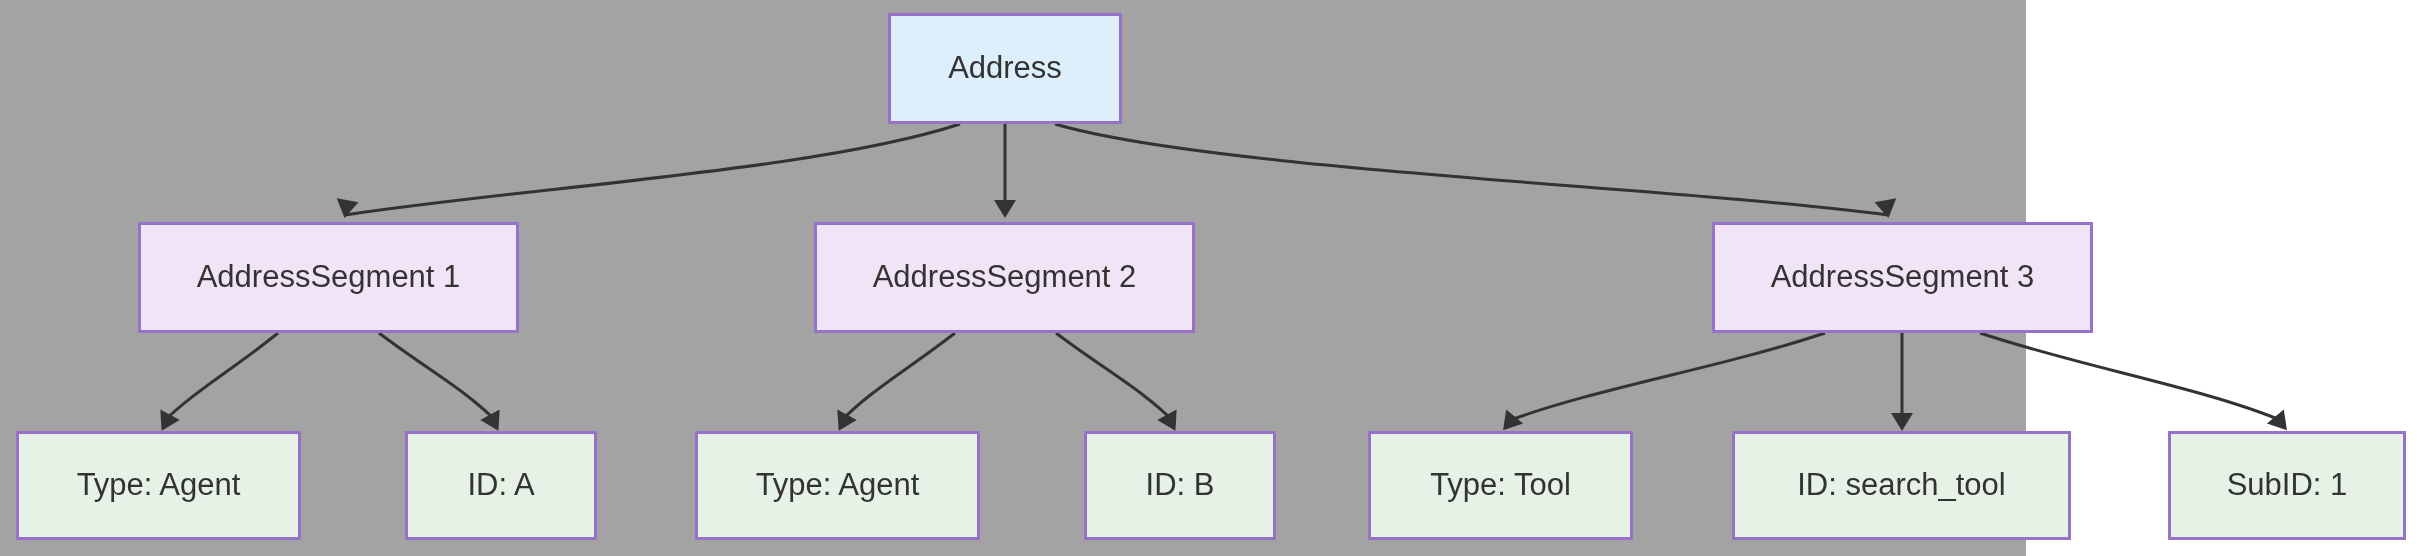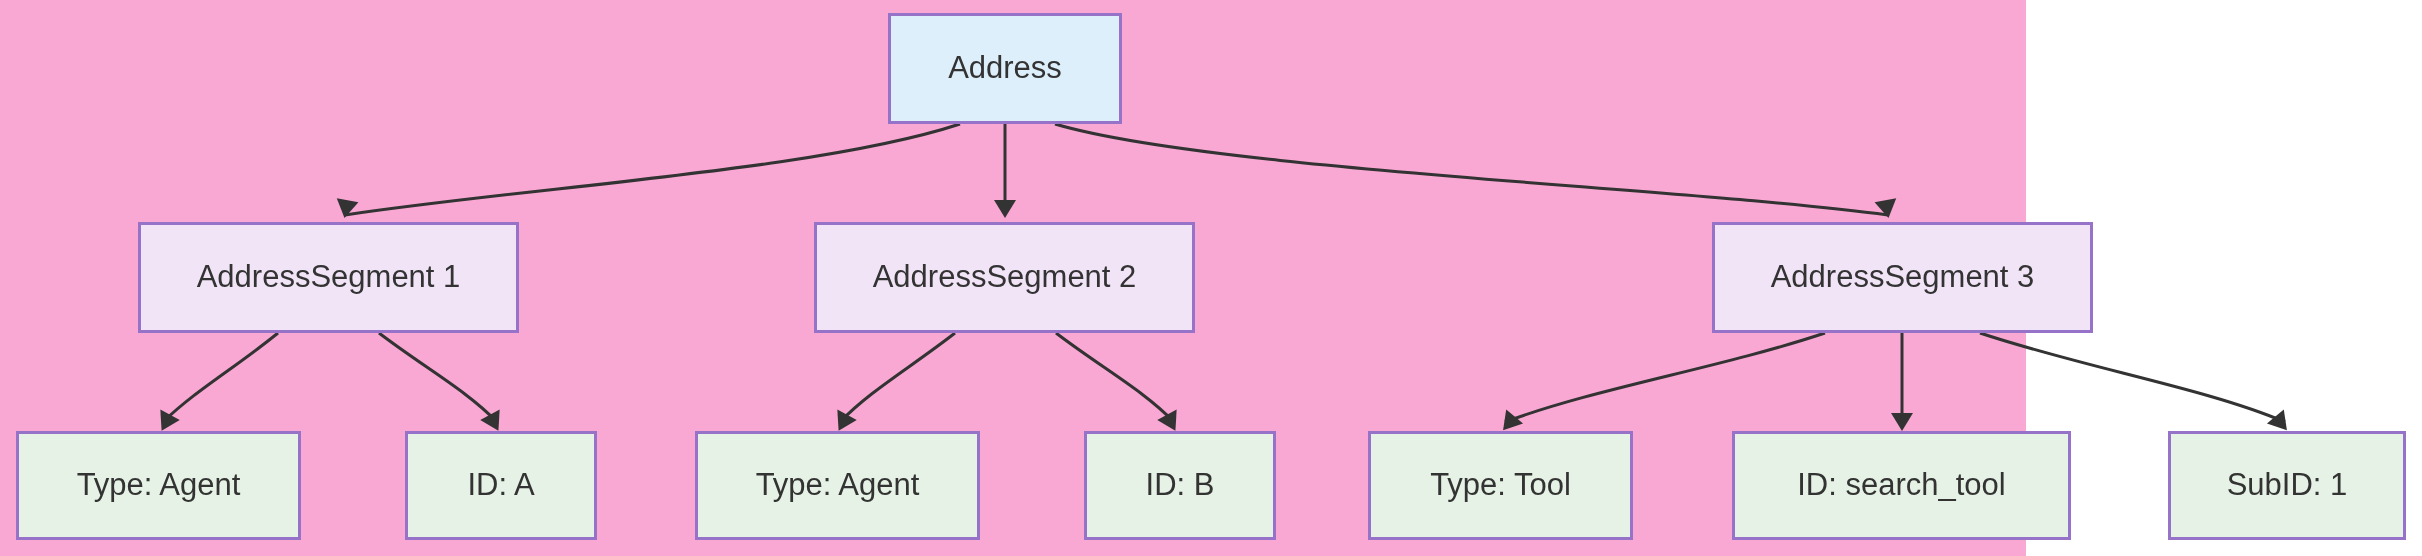--- a/index.html
+++ b/index.html
@@ -10,21 +10,21 @@
   body {
     width: 2422px;
     height: 556px;
     overflow: hidden;
     font-family: "Liberation Sans", sans-serif;
   }
   #diagram-root {
     position: relative;
     width: 2026px;
     height: 556px;
-    background: #f9a8d4;
+    background: #a3a3a3;
   }
   svg.flowchart {
     display: block;
     width: 2422px;
     height: 556px;
   }
   .node-rect {
     stroke-width: 3px;
   }
   .node-label {

